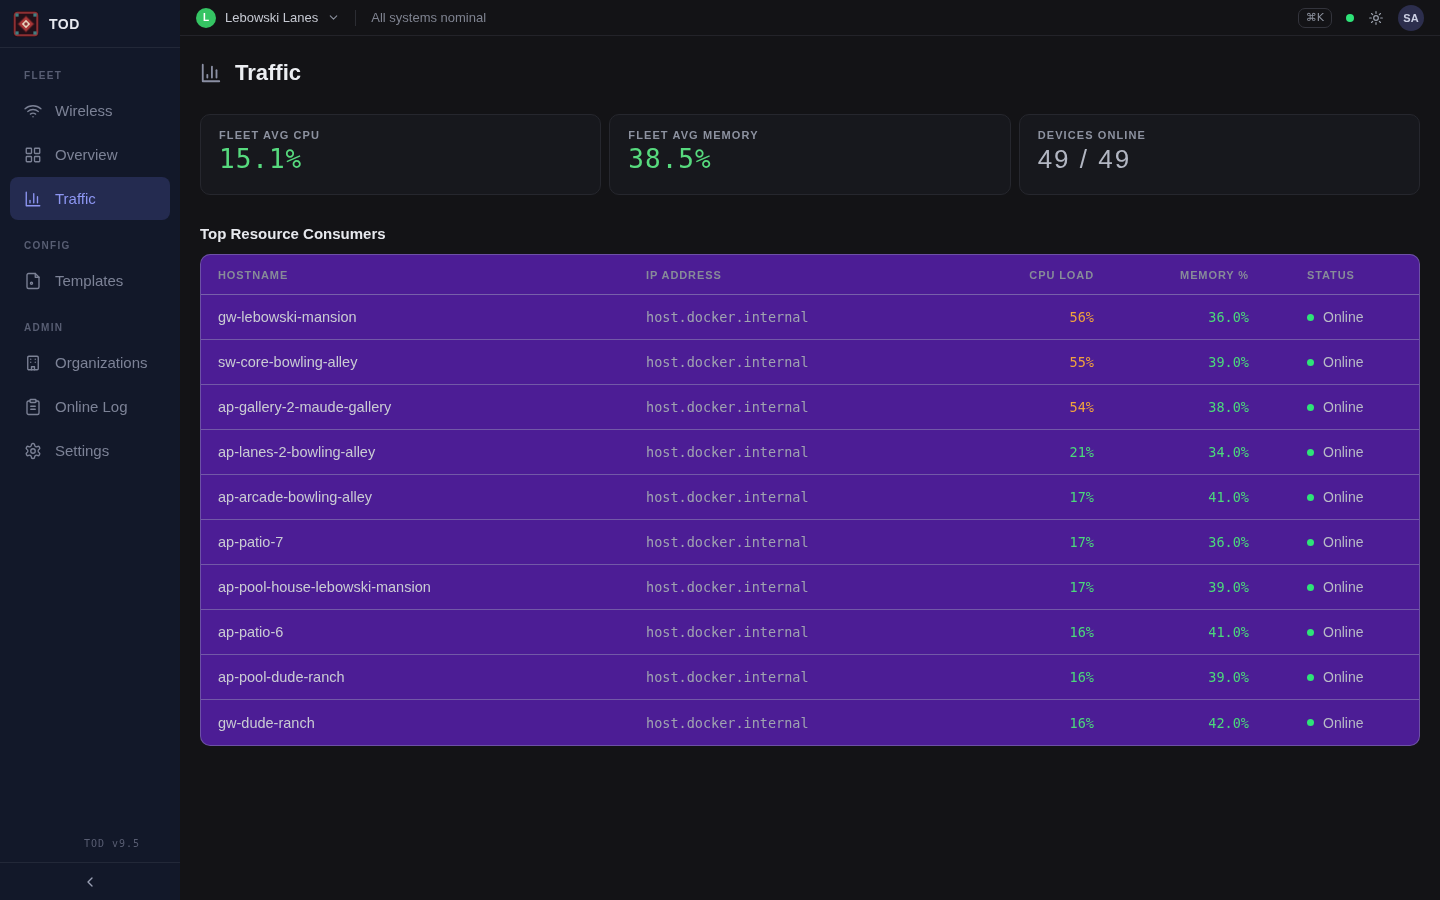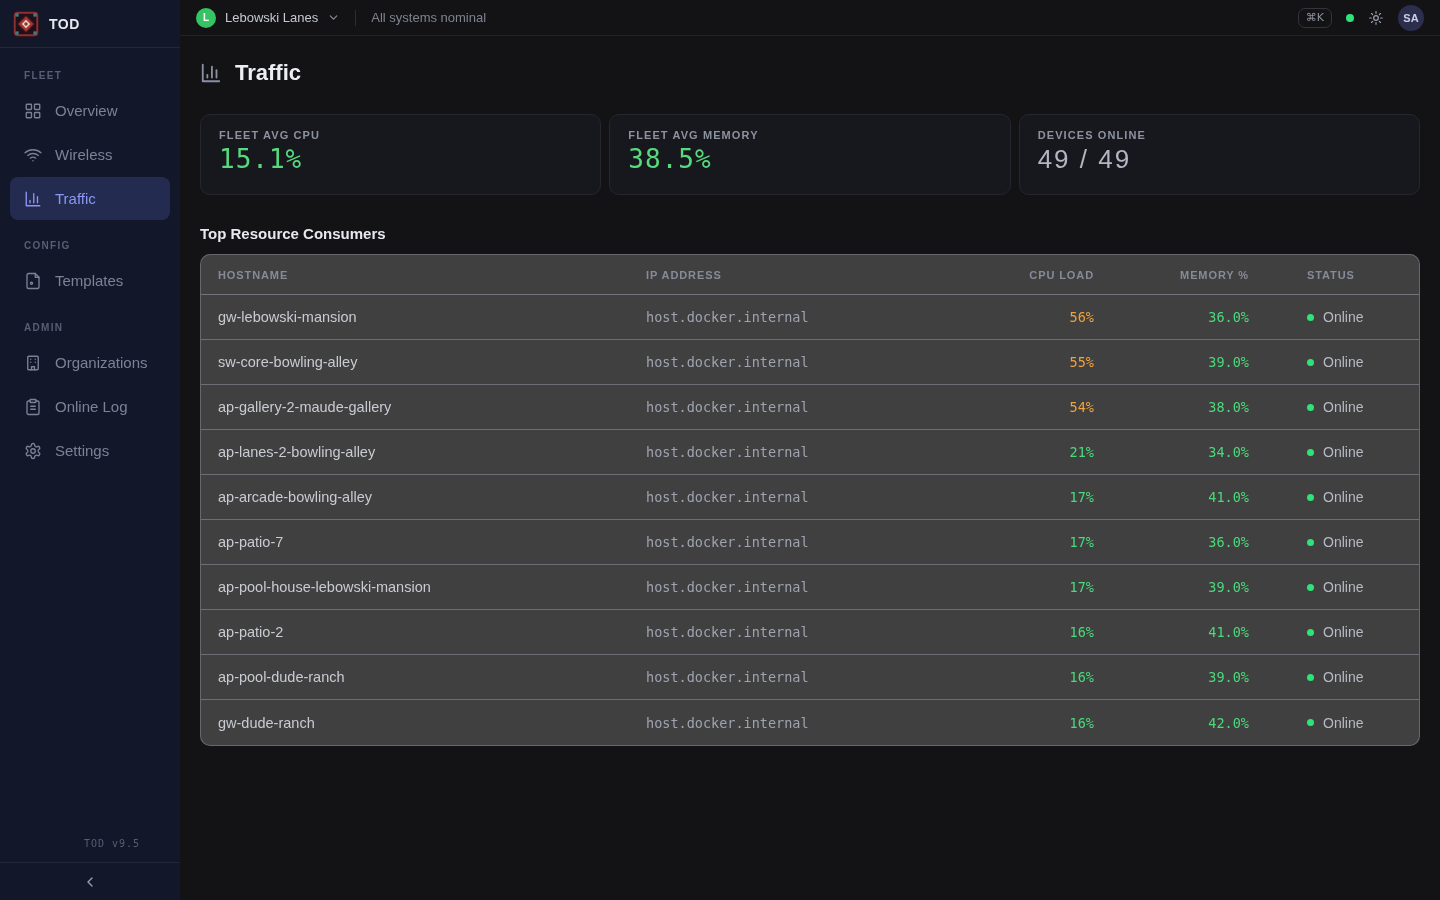--- a/index.html
+++ b/index.html
@@ -49,21 +49,21 @@
   .page-title { font-size:22px; font-weight:700; color:#eceef2; }
 
   .stats-row { display:grid; grid-template-columns:1fr 1fr 1fr; gap:8px; }
   .stat-card { background:#17181d; border:1px solid #26272e; border-radius:10px; padding:14px 18px; height:81px; }
   .stat-label { font-size:11px; font-weight:600; text-transform:uppercase; letter-spacing:1.1px; color:#8d92a0; margin-bottom:3px; }
   .stat-value { font-family:"DejaVu Sans Mono", monospace; font-size:26px; letter-spacing:1px; }
   .stat-value.sans { font-family:"Liberation Sans", sans-serif; letter-spacing:2px; font-weight:400; }
 
   .section-title { font-size:15px; font-weight:700; color:#e7e9ee; margin:30px 0 12px; }
 
-  .table { border:1px solid rgba(173,180,195,0.35); border-radius:10px; background:#404040; overflow:hidden; }
+  .table { border:1px solid rgba(173,180,195,0.35); border-radius:10px; background:#4c1d95; overflow:hidden; }
   .tgrid { display:grid; grid-template-columns:445px 1fr 150px 155px 170px; align-items:center; }
   .thead { height:40px; border-bottom:1px solid rgba(173,180,195,0.45); }
   .thead > div { font-size:11px; font-weight:600; text-transform:uppercase; letter-spacing:0.9px; color:#878b99; }
   .trow { height:45px; border-bottom:1px solid rgba(173,180,195,0.4); cursor:pointer; }
   .trow:last-child { border-bottom:none; }
   .tgrid > :nth-child(1) { padding-left:17px; }
   .tgrid > :nth-child(3), .tgrid > :nth-child(4) { text-align:right; }
   .tgrid > :nth-child(5) { padding-left:58px; }
   .cell-host { font-size:14.5px; color:#c9cbd3; }
   .cell-ip { font-family:"DejaVu Sans Mono", monospace; font-size:13.5px; color:#9fa3b0; }
@@ -93,38 +93,38 @@
       <circle cx="12" cy="12" r="1.6" fill="#8e2f33"></circle>
     </svg>
     <span class="app-name">TOD</span>
   </div>
 
   <nav class="nav">
       <div class="nav-section-label">FLEET</div>
       <div class="nav-item">
         <span class="icon">
           <svg viewBox="0 0 24 24">
+            <path d="M5 12.55a11 11 0 0 1 14.08 0"></path>
+            <path d="M1.42 9a16 16 0 0 1 21.16 0"></path>
+            <path d="M8.53 16.11a6 6 0 0 1 6.95 0"></path>
+            <circle cx="12" cy="19.5" r="1" fill="currentColor" stroke="none"></circle>
+          </svg>
+        </span>
+        <span class="nav-label">Wireless</span>
+      </div>
+      <div class="nav-item">
+        <span class="icon">
+          <svg viewBox="0 0 24 24">
             <rect x="3" y="3" width="7" height="7" rx="1"></rect>
             <rect x="14" y="3" width="7" height="7" rx="1"></rect>
             <rect x="3" y="14" width="7" height="7" rx="1"></rect>
             <rect x="14" y="14" width="7" height="7" rx="1"></rect>
           </svg>
         </span>
         <span class="nav-label">Overview</span>
-      </div>
-      <div class="nav-item">
-        <span class="icon">
-          <svg viewBox="0 0 24 24">
-            <path d="M5 12.55a11 11 0 0 1 14.08 0"></path>
-            <path d="M1.42 9a16 16 0 0 1 21.16 0"></path>
-            <path d="M8.53 16.11a6 6 0 0 1 6.95 0"></path>
-            <circle cx="12" cy="19.5" r="1" fill="currentColor" stroke="none"></circle>
-          </svg>
-        </span>
-        <span class="nav-label">Wireless</span>
       </div>
       <div class="nav-item active">
         <span class="icon">
           <svg viewBox="0 0 24 24">
             <path d="M3 3v18h18"></path>
             <path d="M18 17V9"></path>
             <path d="M13 17V5"></path>
             <path d="M8 17v-3"></path>
           </svg>
         </span>
@@ -318,21 +318,21 @@
             <div class="cell-host">ap-pool-house-lebowski-mansion</div>
             <div class="cell-ip">host.docker.internal</div>
             <div class="cell-cpu cpu-normal">17%</div>
             <div class="cell-mem">39.0%</div>
             <div class="cell-status">
               <span class="status-dot"></span>
               <span>Online</span>
             </div>
           </div>
           <div class="tgrid trow">
-            <div class="cell-host">ap-patio-2</div>
+            <div class="cell-host">ap-patio-6</div>
             <div class="cell-ip">host.docker.internal</div>
             <div class="cell-cpu cpu-normal">16%</div>
             <div class="cell-mem">41.0%</div>
             <div class="cell-status">
               <span class="status-dot"></span>
               <span>Online</span>
             </div>
           </div>
           <div class="tgrid trow">
             <div class="cell-host">ap-pool-dude-ranch</div>

